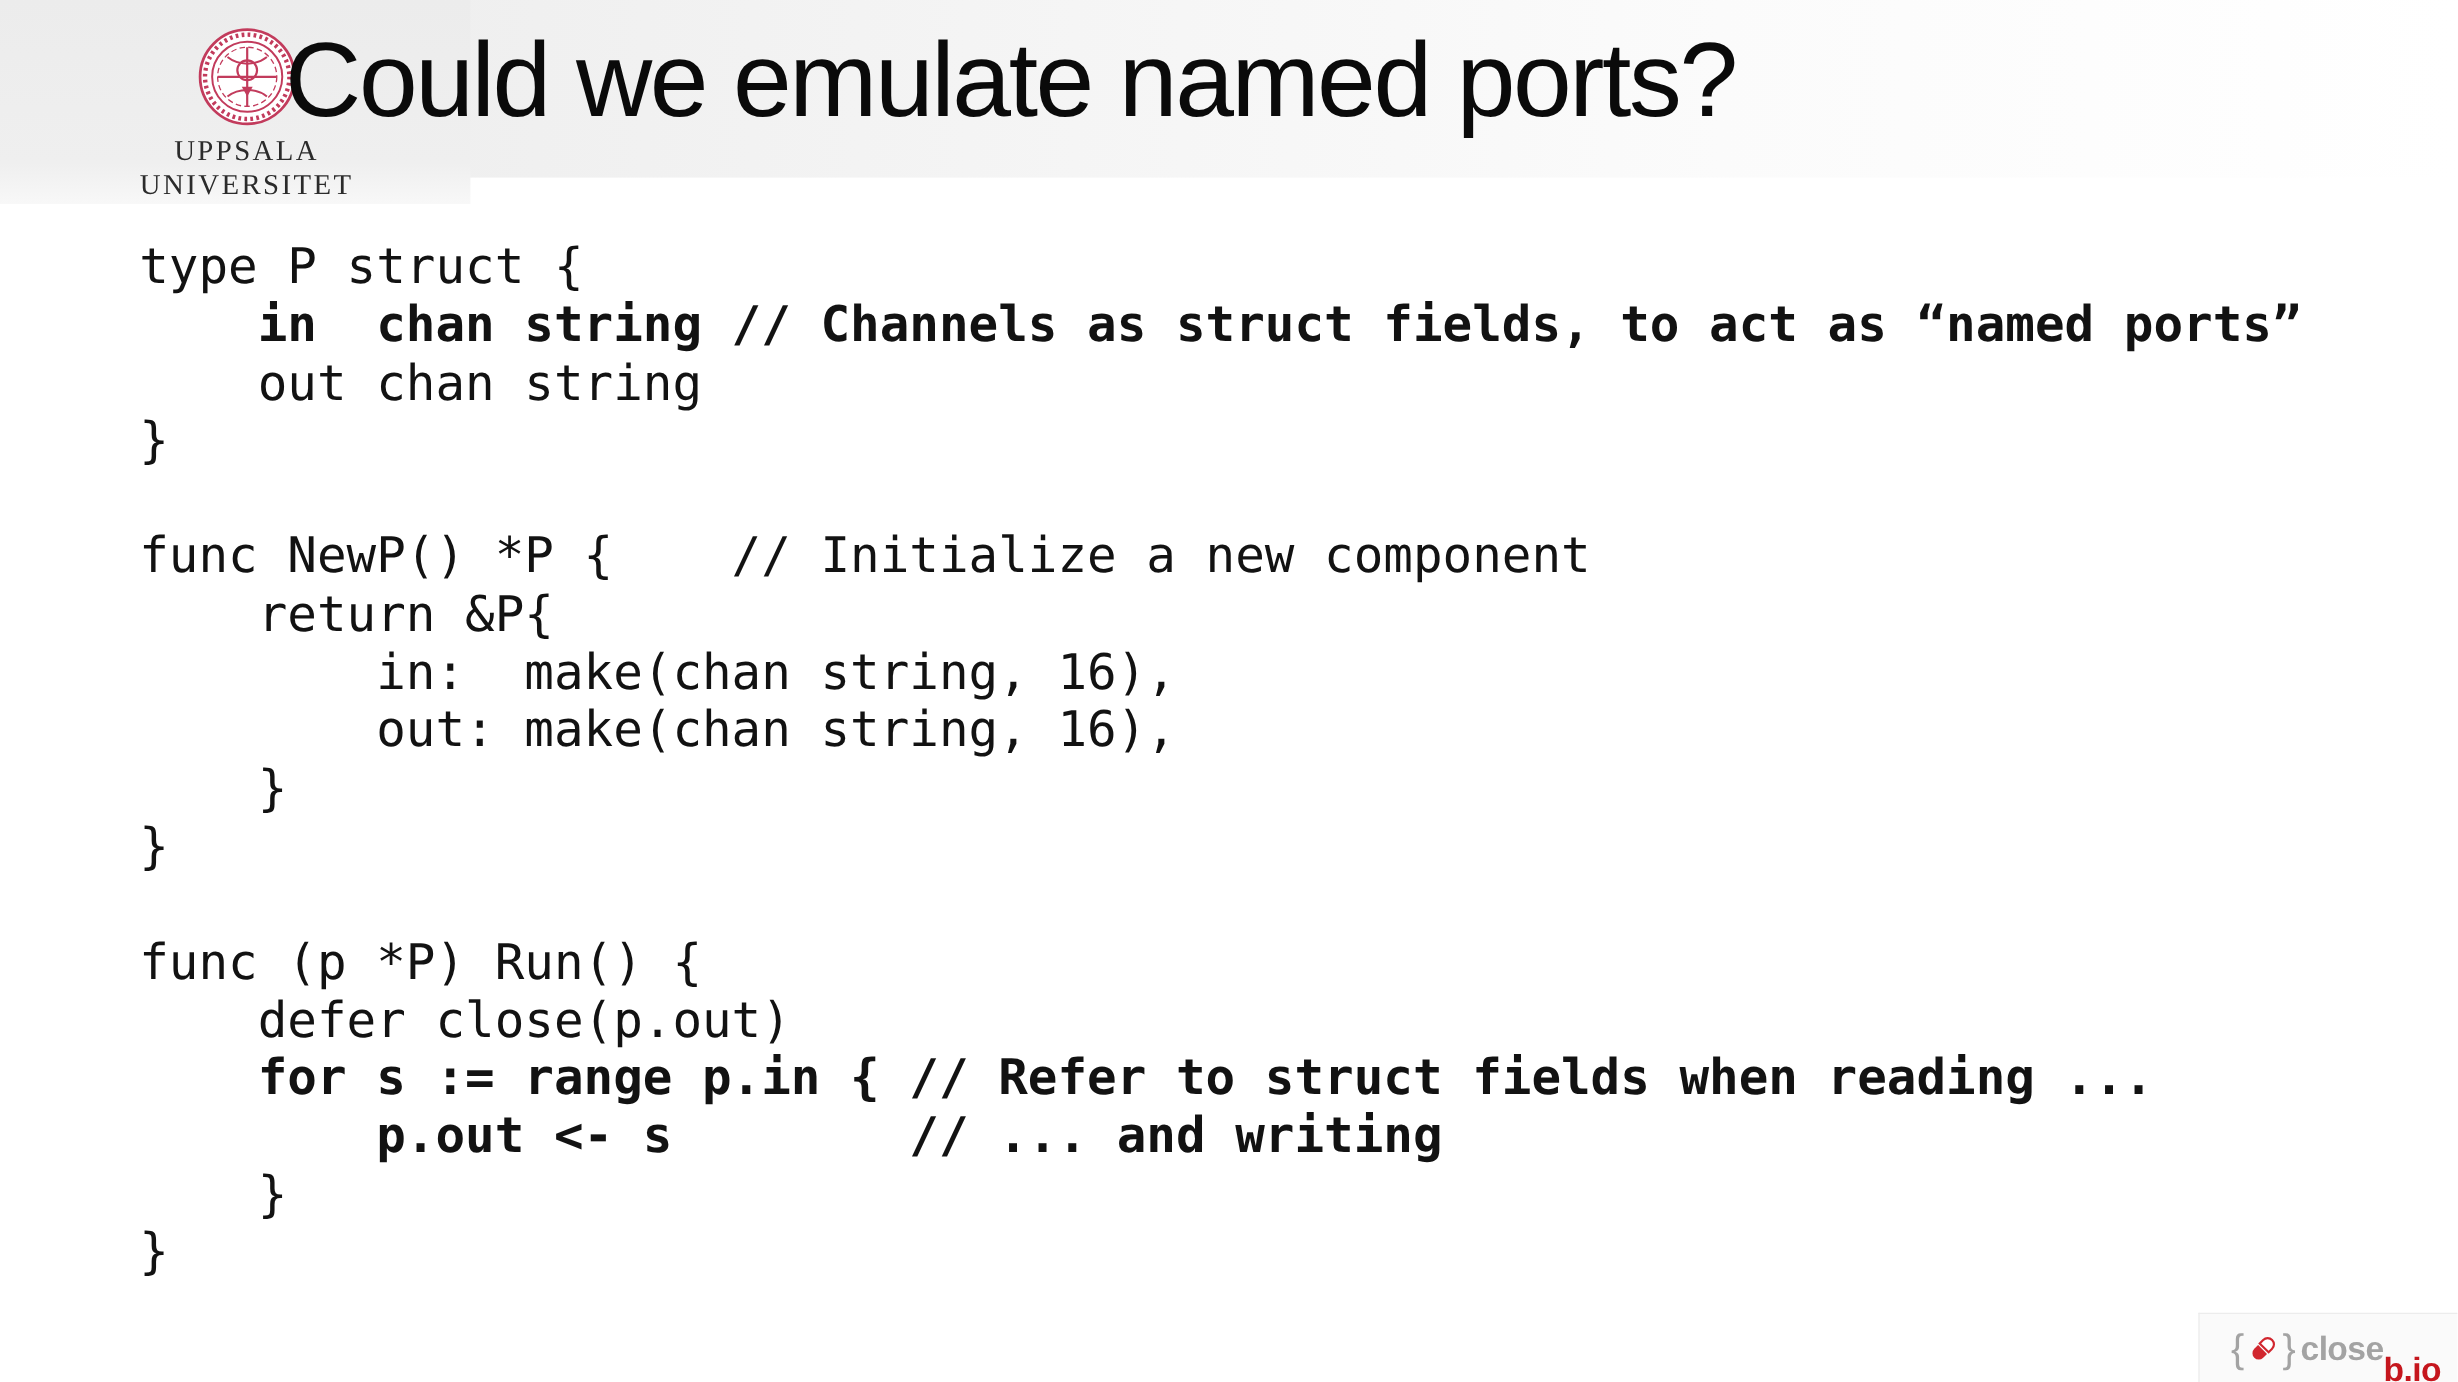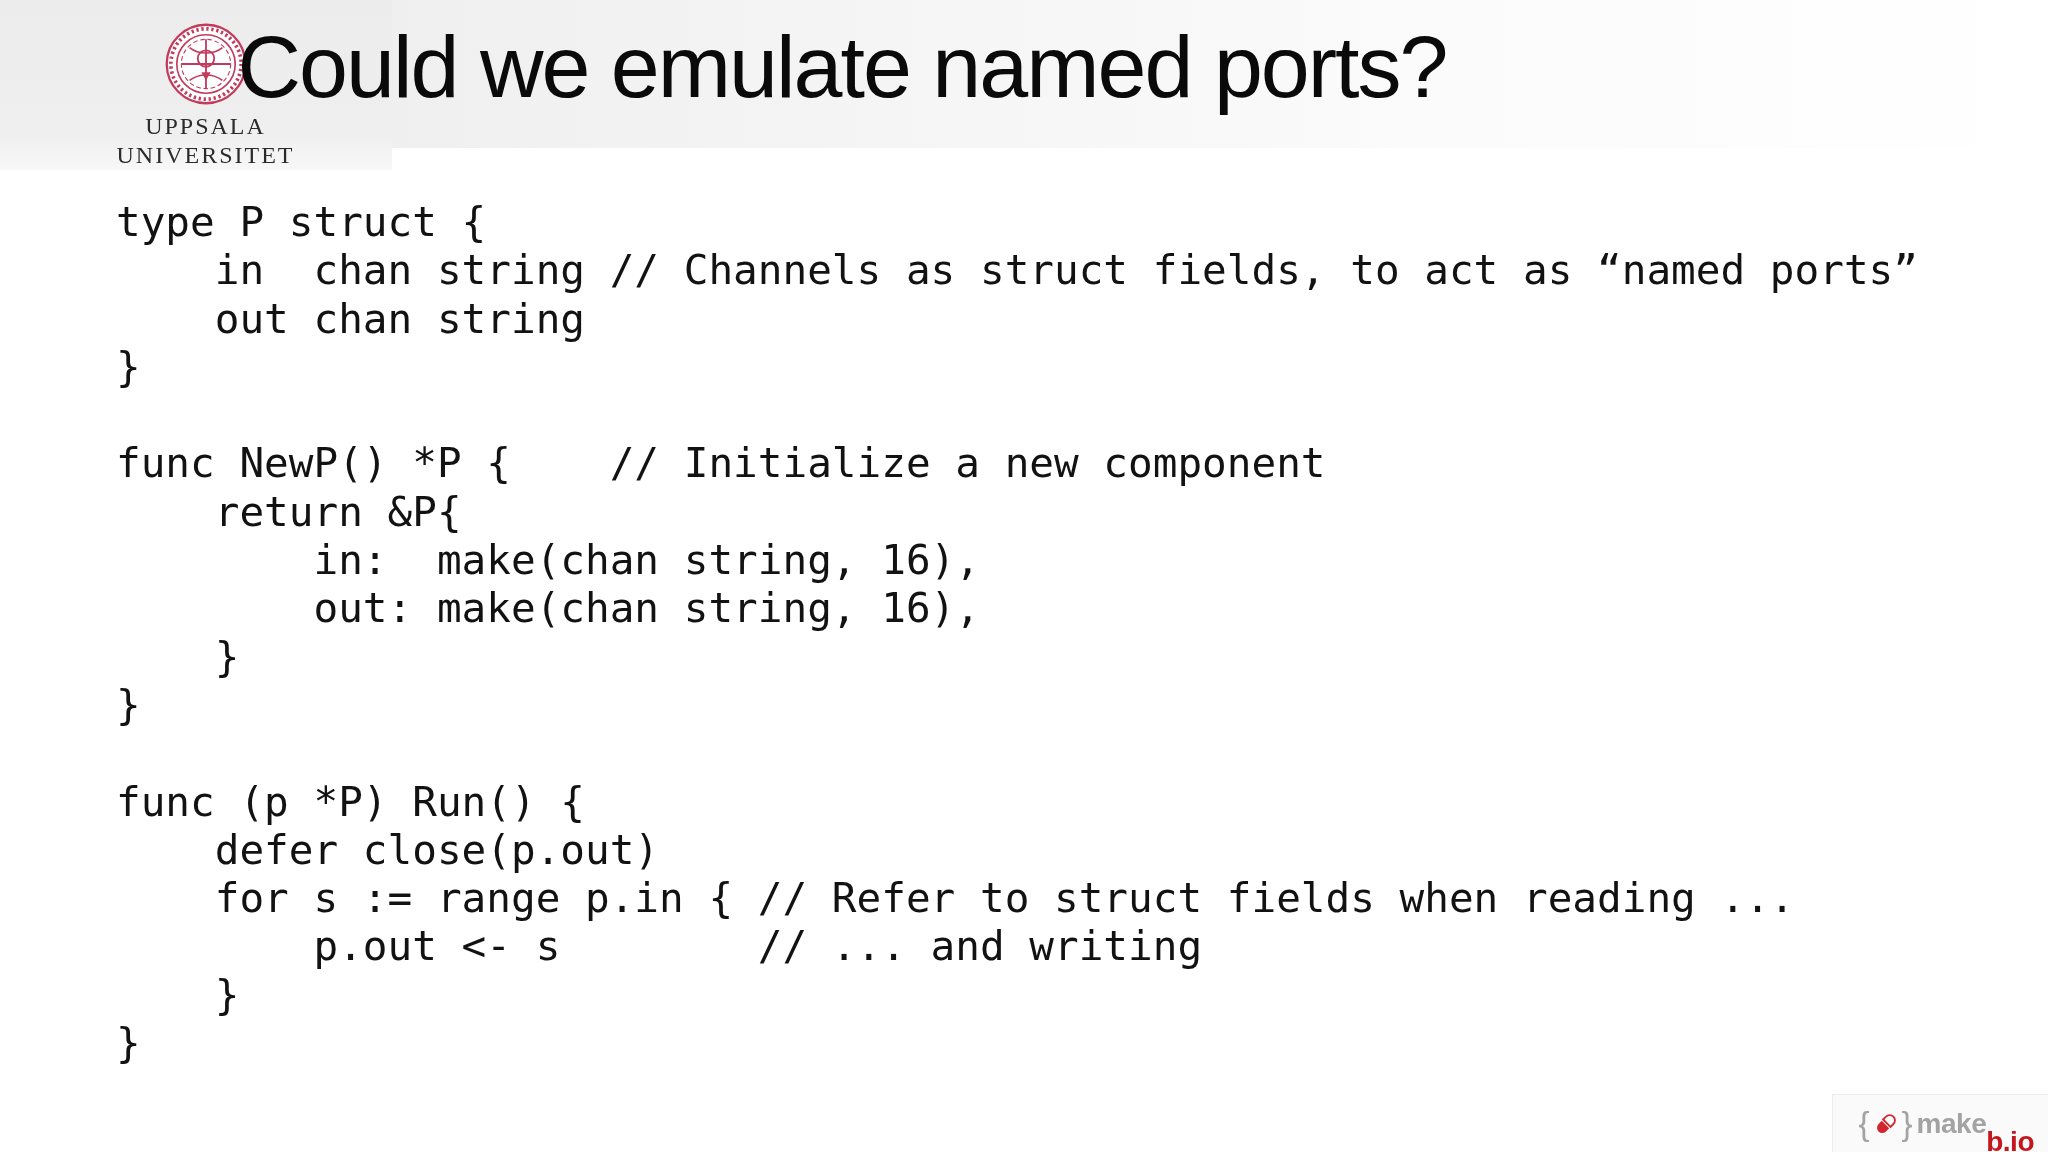--- a/index.html
+++ b/index.html
@@ -61,21 +61,21 @@
     left: 74px;
     top: 198px;
     font-family: "DejaVu Sans Mono", "Liberation Mono", monospace;
     font-size: 41px;
     line-height: 48.3px;
     color: #121212;
     white-space: pre;
     margin-left: 42px;
   }
   .code-line { white-space: pre; }
-  .code-line.bold { font-weight: normal; }
+  .code-line.bold { font-weight: bold; }
 
   
   .footer-box {
     position: absolute;
     right: 0; bottom: 0;
     width: 216px; height: 58px;
     background: #fafafa;
     border-left: 1px solid #ececec;
     border-top: 1px solid #ececec;
     display: flex;
@@ -139,16 +139,16 @@
 <div class="footer-box">
   <div class="brand">
     <span class="brace">{</span>
     <svg class="pill" width="30" height="30" viewBox="0 0 40 40">
       <g transform="rotate(-45 20 20)">
         <path d="M19 13 H13 a7 7 0 0 0 0 14 H19 Z" fill="#d1262e"></path>
         <path d="M21.5 13 H27 a7 7 0 0 1 0 14 H21.5 Z" fill="#ffffff" stroke="#d1262e" stroke-width="2.4"></path>
       </g>
     </svg>
     <span class="brace">}</span>
-    <span class="gray">make</span>
+    <span class="gray">close</span>
     <span class="red">b.io</span>
   </div>
 </div>
 
 </body></html>

